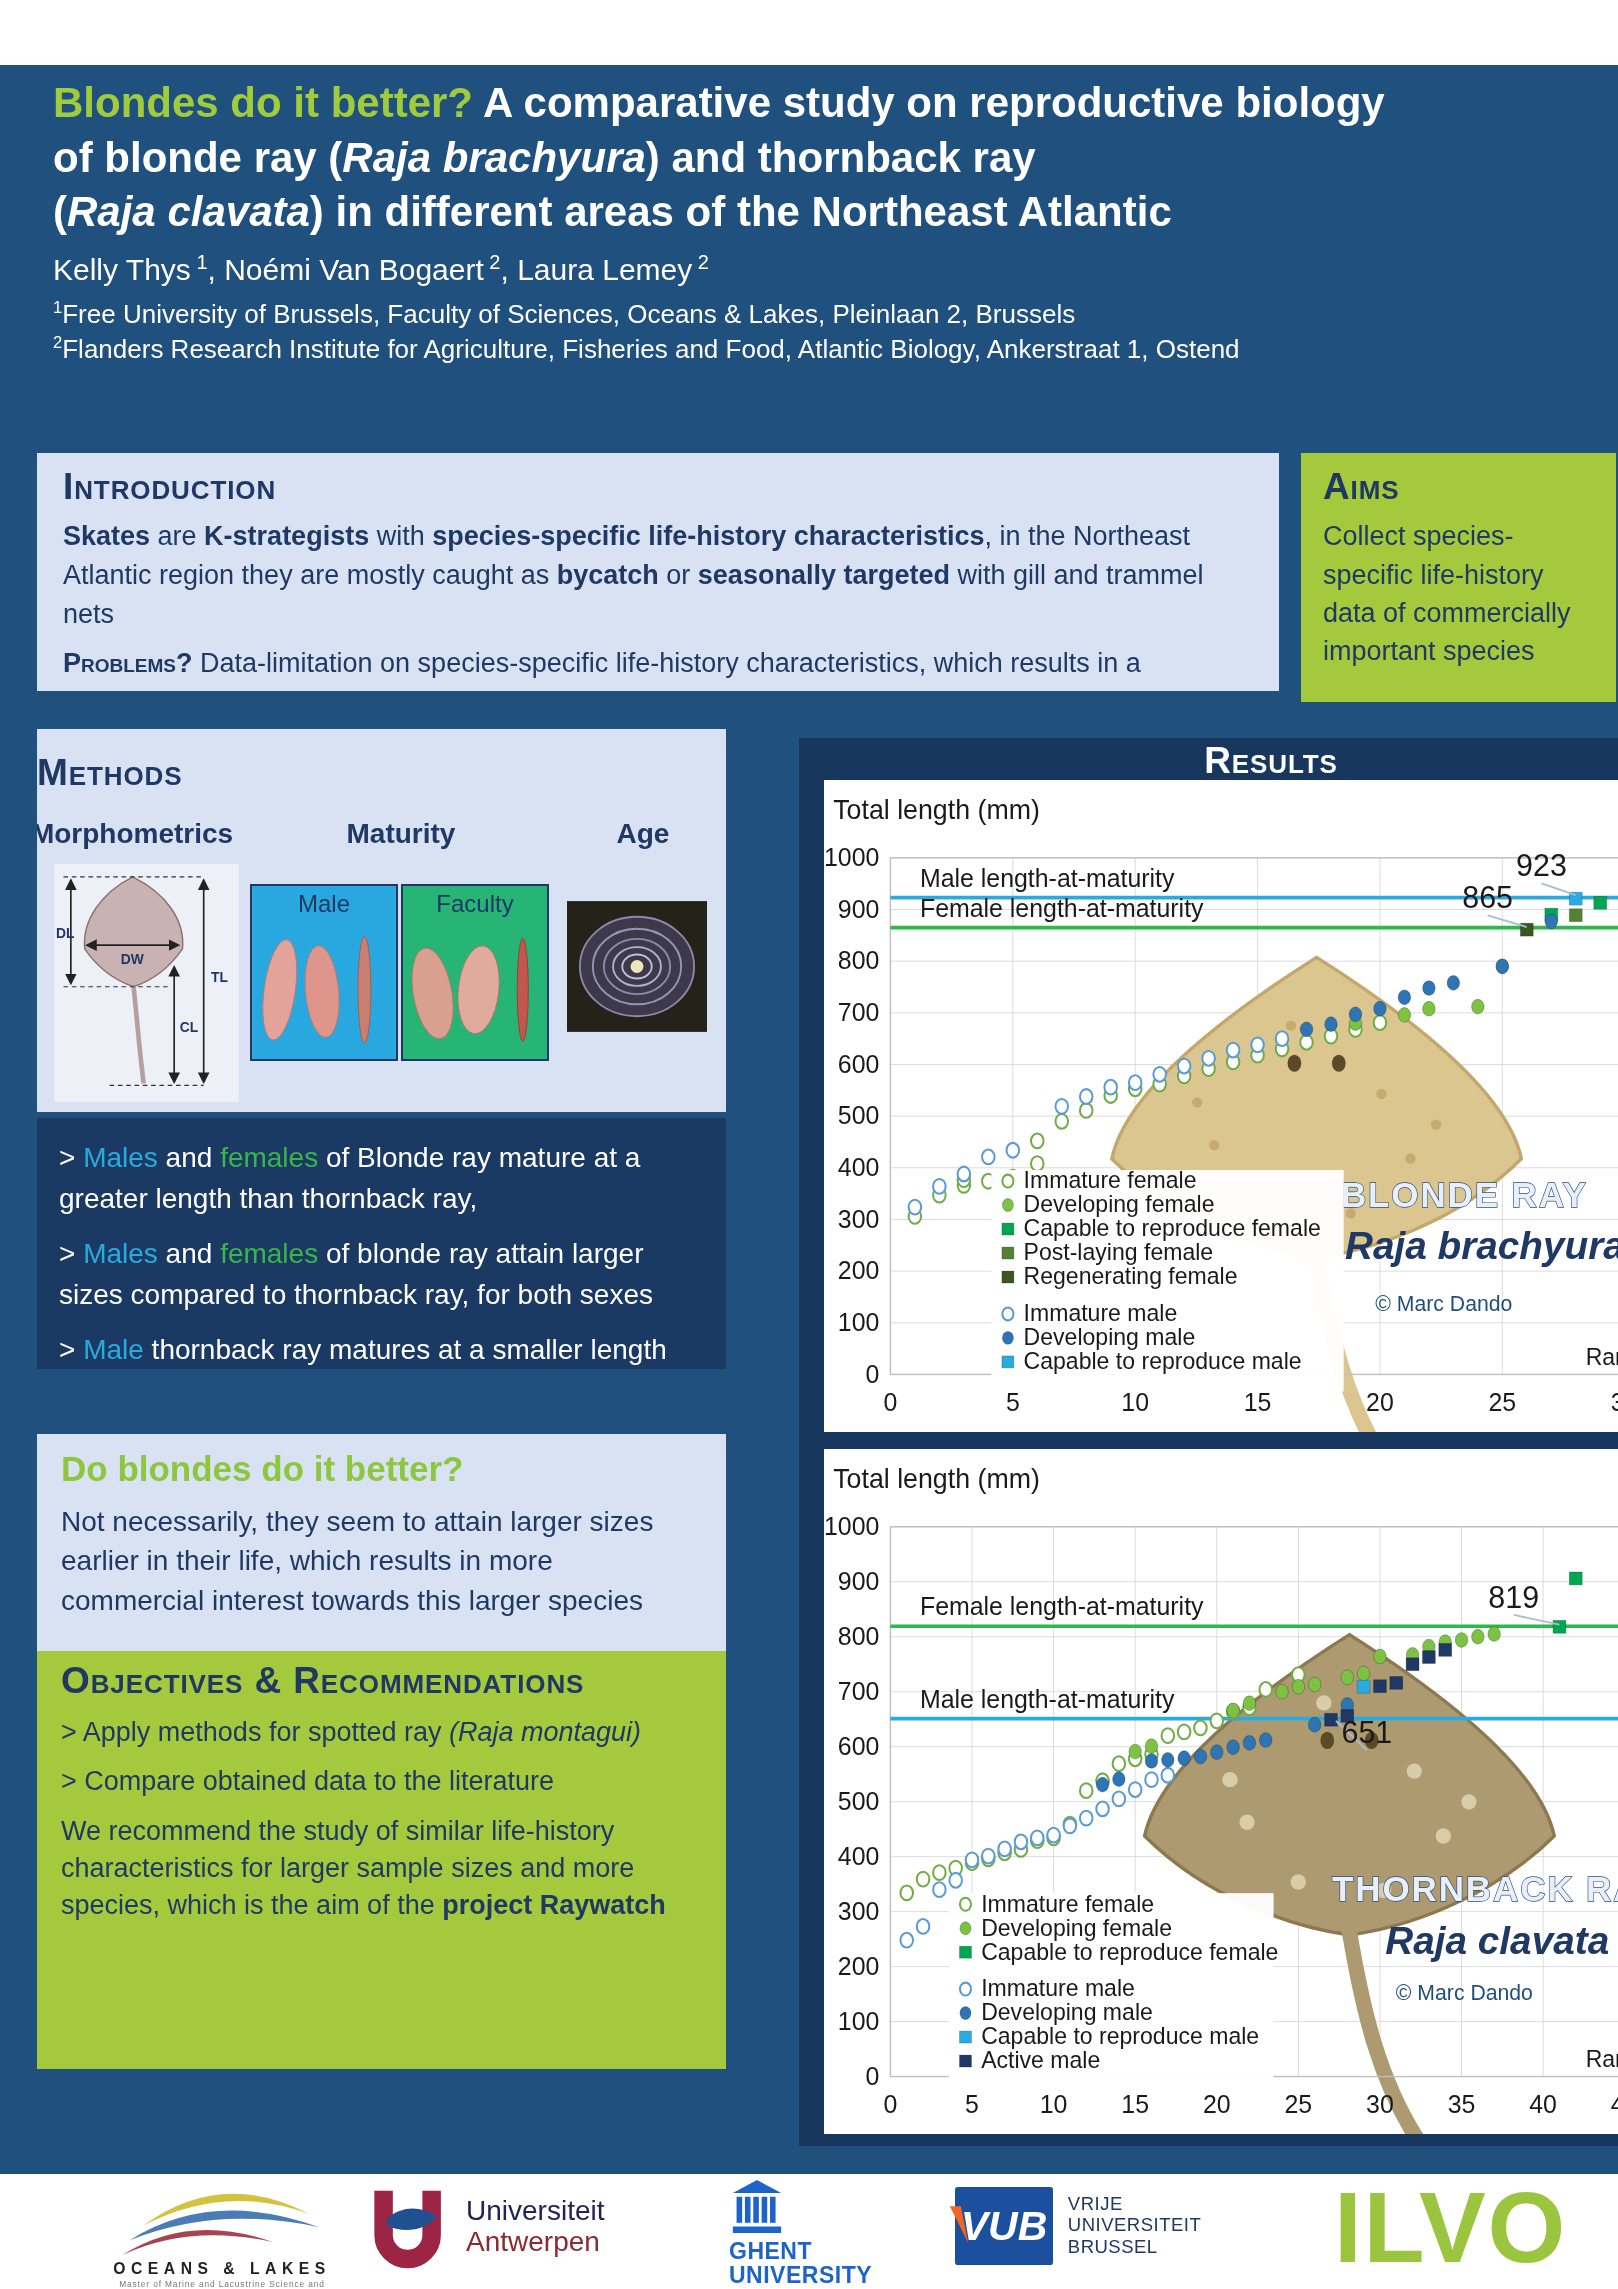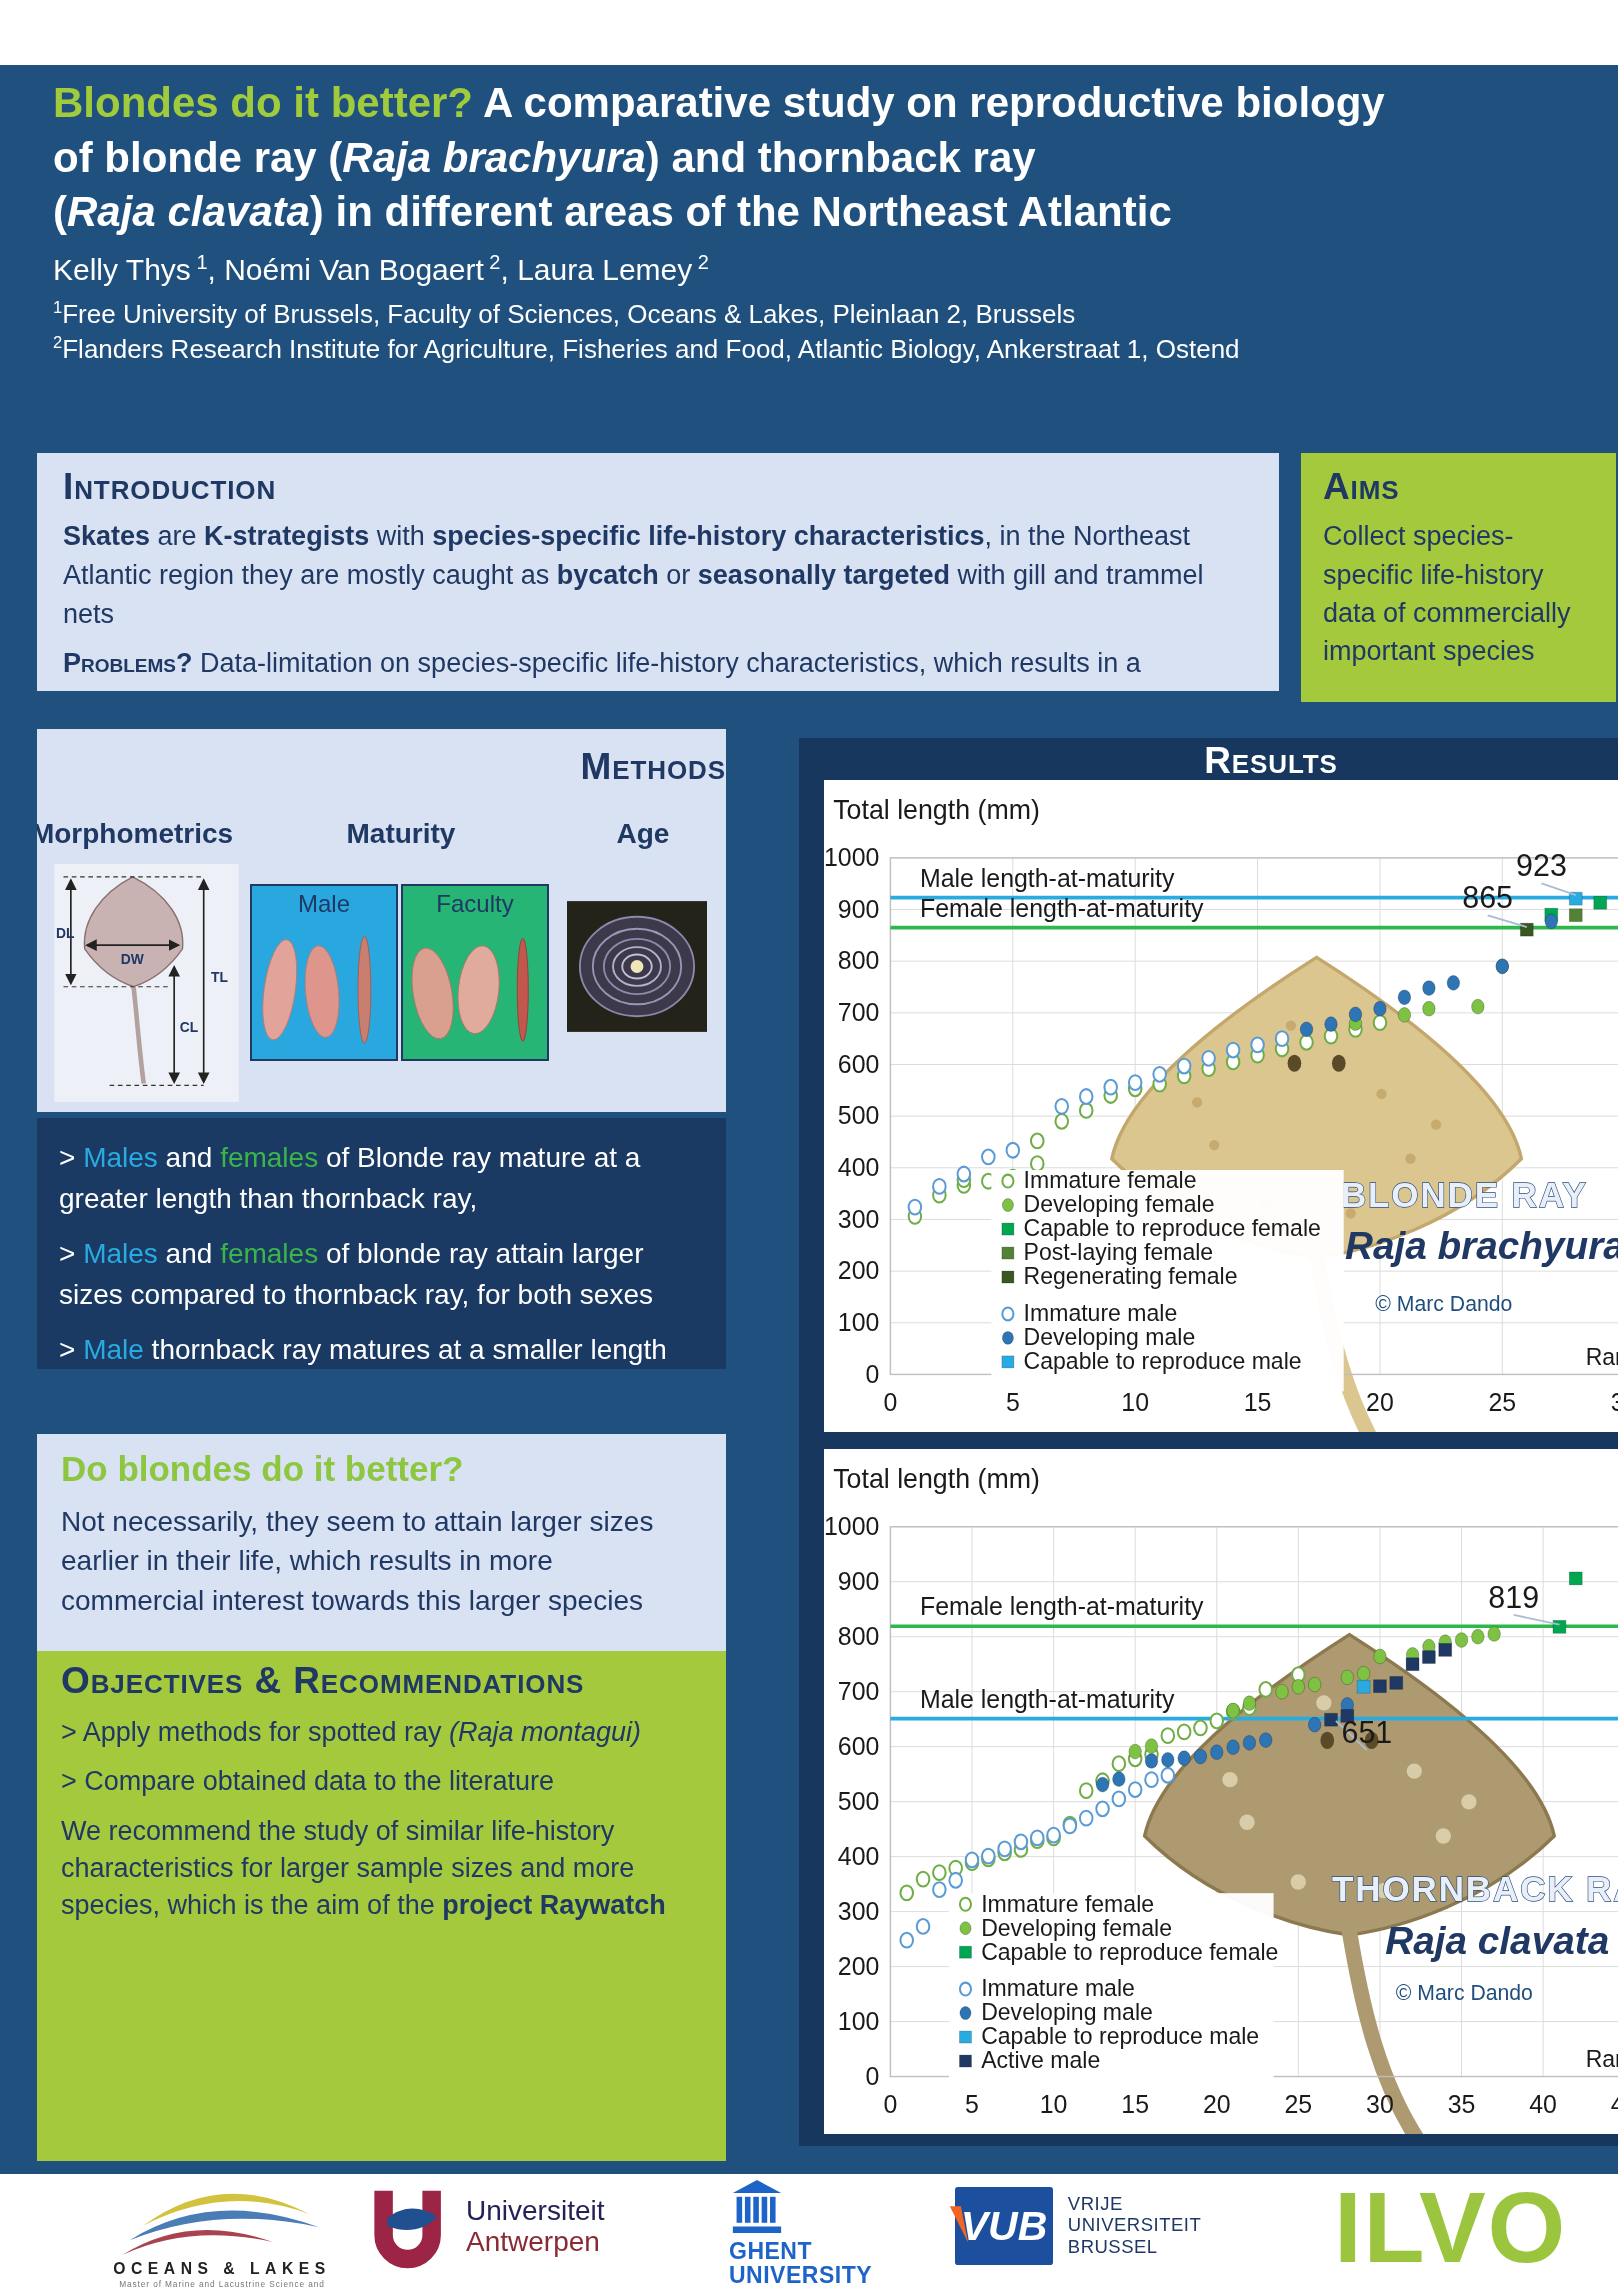--- a/index.html
+++ b/index.html
@@ -15,30 +15,30 @@
   .affils{left:53px;top:297px;width:1523px;font-size:26px;color:#ffffff;line-height:1.35;}
   .affils sup{font-size:16.6px;}
   
   .panel{position:absolute;box-sizing:border-box;overflow:hidden;}
   .sc-head{font-variant:small-caps;font-weight:bold;font-size:37px;color:#1F3864;letter-spacing:0.9px;margin:0;}
   .box-intro{left:37px;top:453px;width:1242px;height:238px;background:#D9E2F2;padding:13px 26px;}
   .box-intro p{font-size:27px;color:#1F3864;line-height:1.45;margin:9.2px 0 0 0;}
   .box-aims{left:1301px;top:453px;width:315px;height:249px;background:#A5C93D;padding:13px 22px;}
   .box-aims p{font-size:27px;color:#1F3864;line-height:1.42;margin:9.2px 0 0 0;}
   .box-methods{left:37px;top:729px;width:689px;height:383px;background:#D9E2F2;}
-  .methods-title{text-align:right;margin-top:17px;}
+  .methods-title{text-align:left;margin-top:23px;}
   .col-label{position:absolute;top:89px;transform:translateX(-50%);font-size:28px;font-weight:bold;color:#1F3864;white-space:nowrap;}
   .mat-panel{position:absolute;top:155px;width:148px;height:177px;border:2.8px solid #1F3864;box-sizing:border-box;}
   .mat-label{display:block;text-align:center;font-size:24px;color:#1F3864;margin-top:3.7px;}
   .box-findings{left:37px;top:1118px;width:689px;height:251px;background:#1B3A63;padding:5.5px 22px;}
   .finding{font-size:28px;color:#ffffff;line-height:1.45;margin:14.8px 0;}
   .box-question{left:37px;top:1434px;width:689px;height:224px;background:#D9E2F2;padding:11px 24px;}
   .q-head{font-size:35px;font-weight:bold;color:#8DC63F;margin:3.7px 0 0 0;}
   .box-question p{font-size:28px;color:#1F3864;line-height:1.42;margin:13px 0 0 0;}
-  .box-objectives{left:37px;top:1651px;width:689px;height:510px;background:#A5C93D;padding:9.2px 24px;}
+  .box-objectives{left:37px;top:1651px;width:689px;height:418px;background:#A5C93D;padding:9.2px 24px;}
   .obj-p{font-size:27px;color:#1F3864;line-height:1.38;margin:12px 0;}
   
   .results-panel{left:755px;top:738px;width:944px;height:1408px;background:#17375E;margin-left:44px;}
   .results-title{position:absolute;left:0;top:1.8px;width:100%;text-align:center;
                  font-variant:small-caps;font-weight:bold;font-size:37px;color:#ffffff;letter-spacing:0.9px;}
   .chart{position:absolute;background:#ffffff;}
   .chart1{left:25px;top:42px;width:821px;height:652px;}
   .chart2{left:25px;top:711px;width:821px;height:685px;}
   
   .footer{left:0;top:2174px;width:1619px;height:115px;background:#ffffff;}

